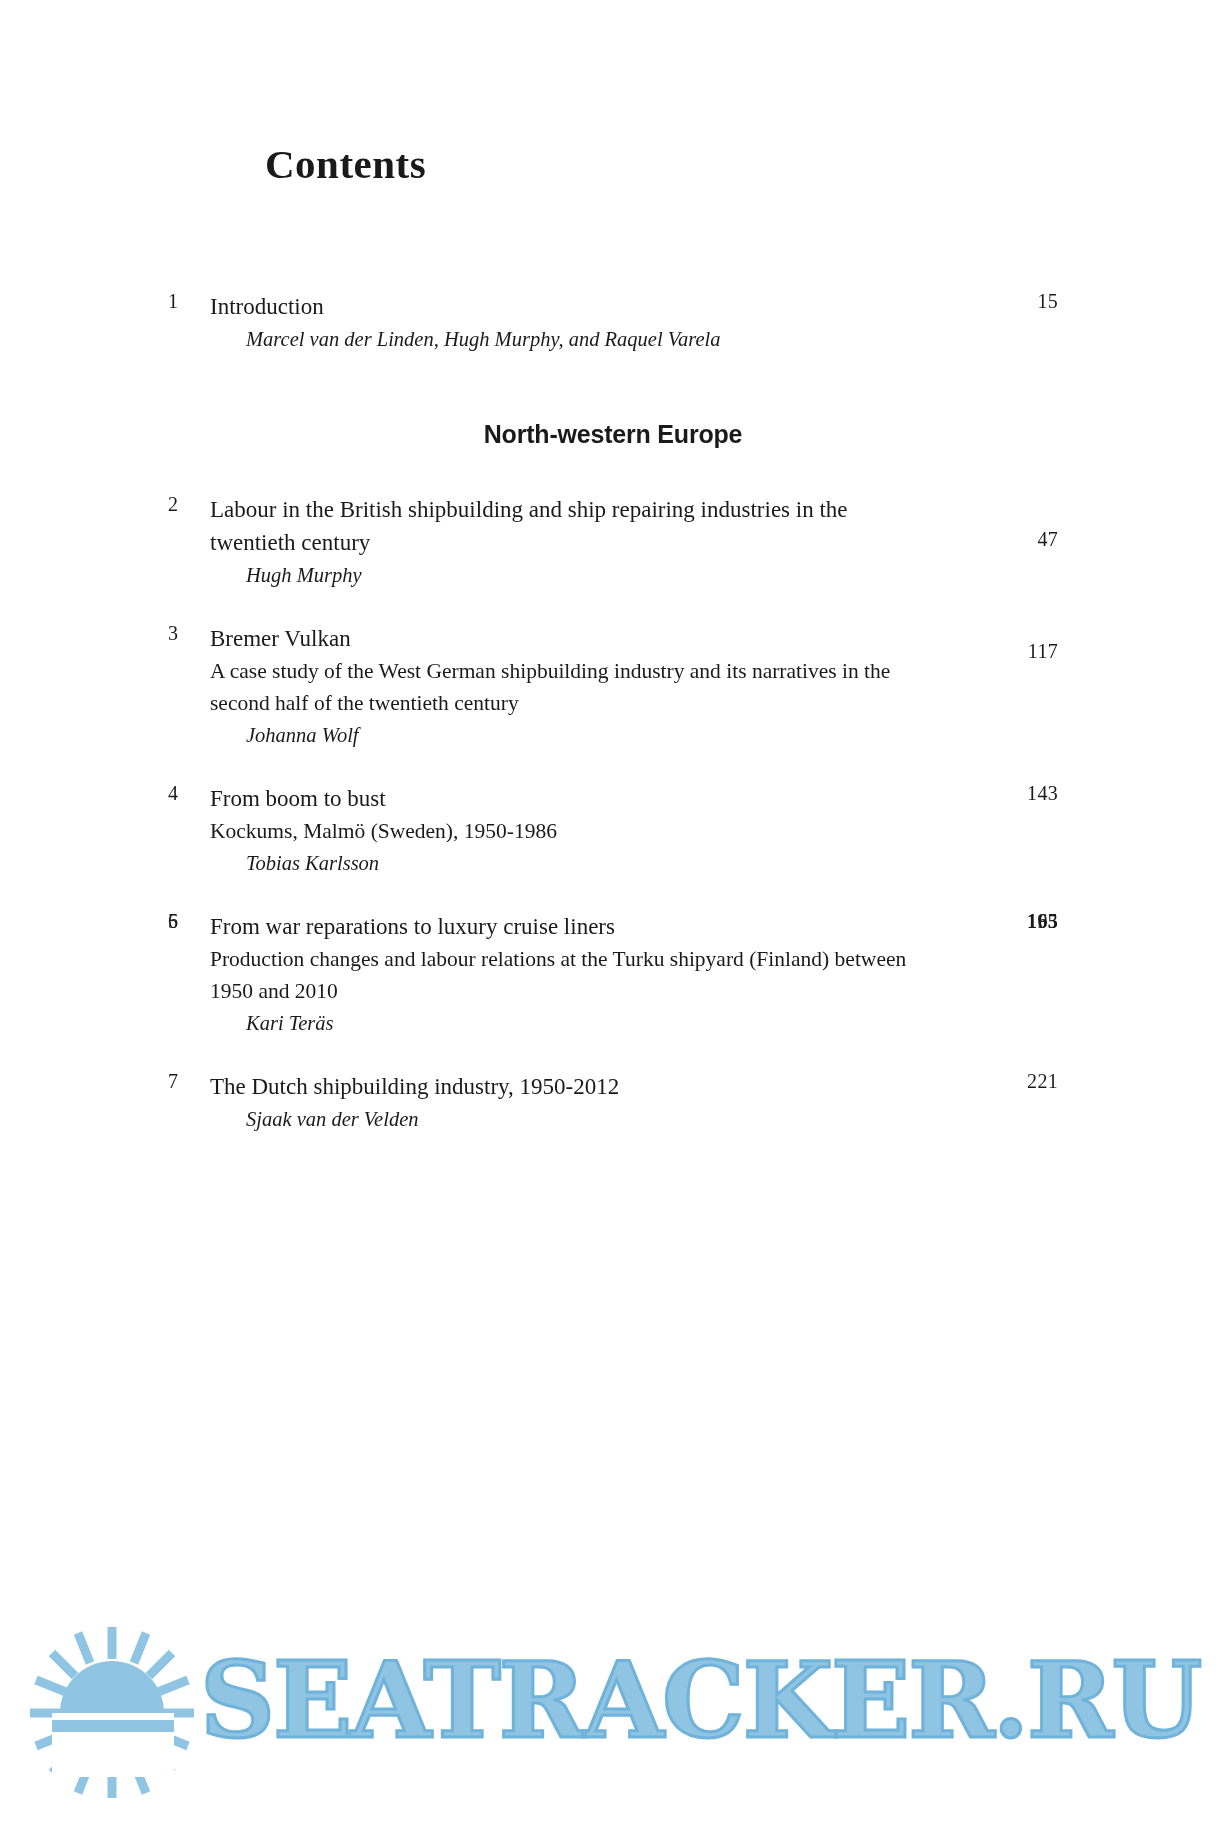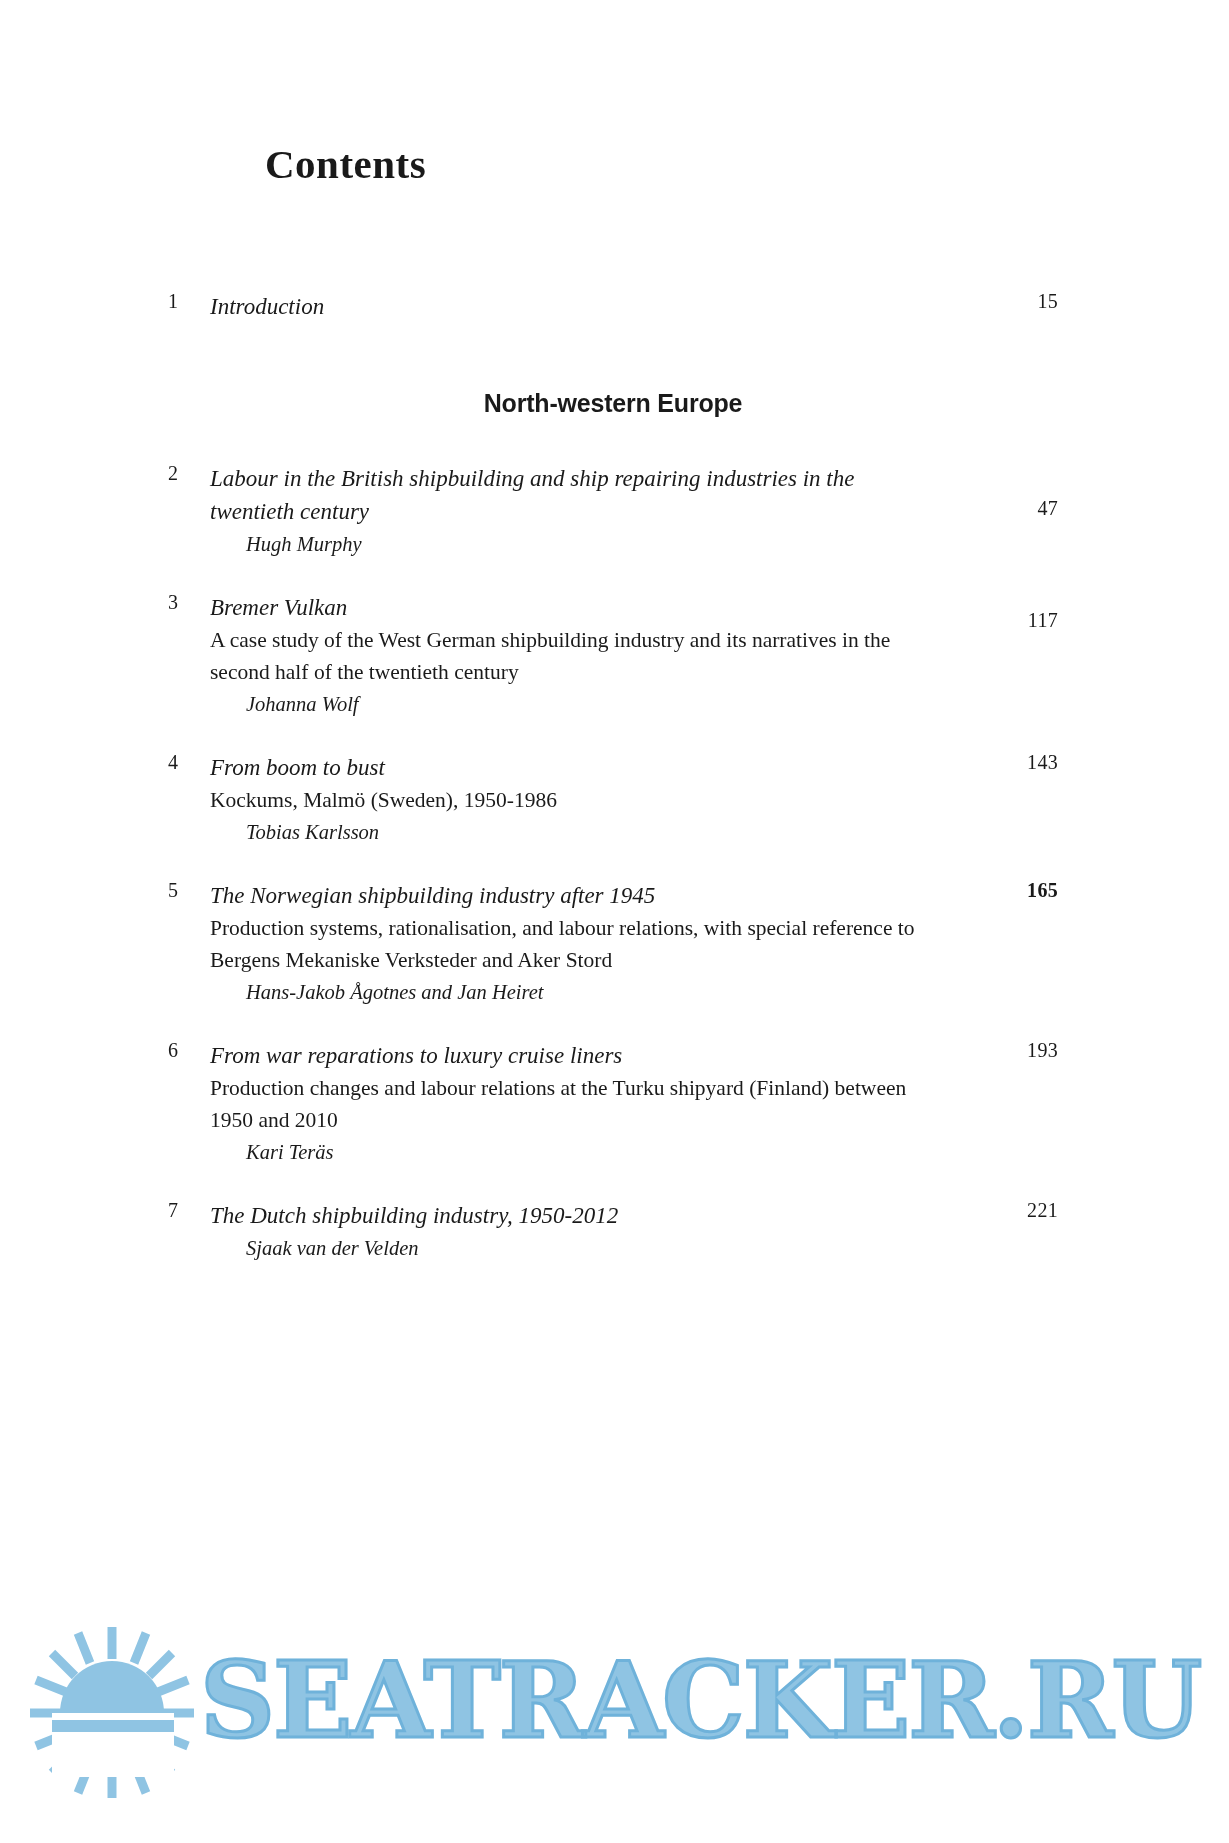--- a/index.html
+++ b/index.html
@@ -50,21 +50,20 @@
     font-size: 20px;
     font-family: "Liberation Serif", serif;
   }
   .entry .body {
     margin-left: 42px;
     margin-right: 130px;
   }
   .entry .main-title {
     font-size: 23px;
     line-height: 33px;
-    font-style: italic;
   }
   .entry .sub-title {
     font-size: 21.5px;
     line-height: 32px;
   }
   .entry .author {
     font-style: italic;
     font-size: 20.5px;
     line-height: 30px;
     padding-left: 36px;
@@ -120,20 +119,21 @@
 <div class="page">
 
   <div class="title">Contents</div>
 
   <div class="toc">
 
     <div class="entry" style="margin-bottom:0px;">
       <div class="num">1</div>
       <div class="body">
         <div class="main-title">Introduction</div>
+        <div class="author">Marcel van der Linden, Hugh Murphy, and Raquel Varela</div>
       </div>
       <div class="page-no" style="top:0px;">15</div>
     </div>
 
     <div class="section-head">North-western Europe</div>
 
     <div class="entry" style="margin-bottom:32px;">
       <div class="num">2</div>
       <div class="body">
         <div class="main-title">Labour in the British shipbuilding and ship repairing industries in the twentieth century</div>
@@ -157,25 +157,20 @@
       <div class="body">
         <div class="main-title">From boom to bust</div>
         <div class="sub-title">Kockums, Malmö (Sweden), 1950-1986</div>
         <div class="author">Tobias Karlsson</div>
       </div>
       <div class="page-no" style="top:0px;">143</div>
     </div>
 
     <div class="entry" style="margin-bottom:32px;">
       <div class="num">5</div>
-      <div class="body">
-        <div class="main-title">The Norwegian shipbuilding industry after 1945</div>
-        <div class="sub-title">Production systems, rationalisation, and labour relations, with special reference to Bergens Mekaniske Verksteder and Aker Stord</div>
-        <div class="author">Hans-Jakob Ågotnes and Jan Heiret</div>
-      </div>
       <div class="page-no" style="top:0px;font-weight:bold;">165</div>
     </div>
 
     <div class="entry" style="margin-bottom:32px;">
       <div class="num">6</div>
       <div class="body">
         <div class="main-title">From war reparations to luxury cruise liners</div>
         <div class="sub-title">Production changes and labour relations at the Turku shipyard (Finland) between 1950 and 2010</div>
         <div class="author">Kari Teräs</div>
       </div>

